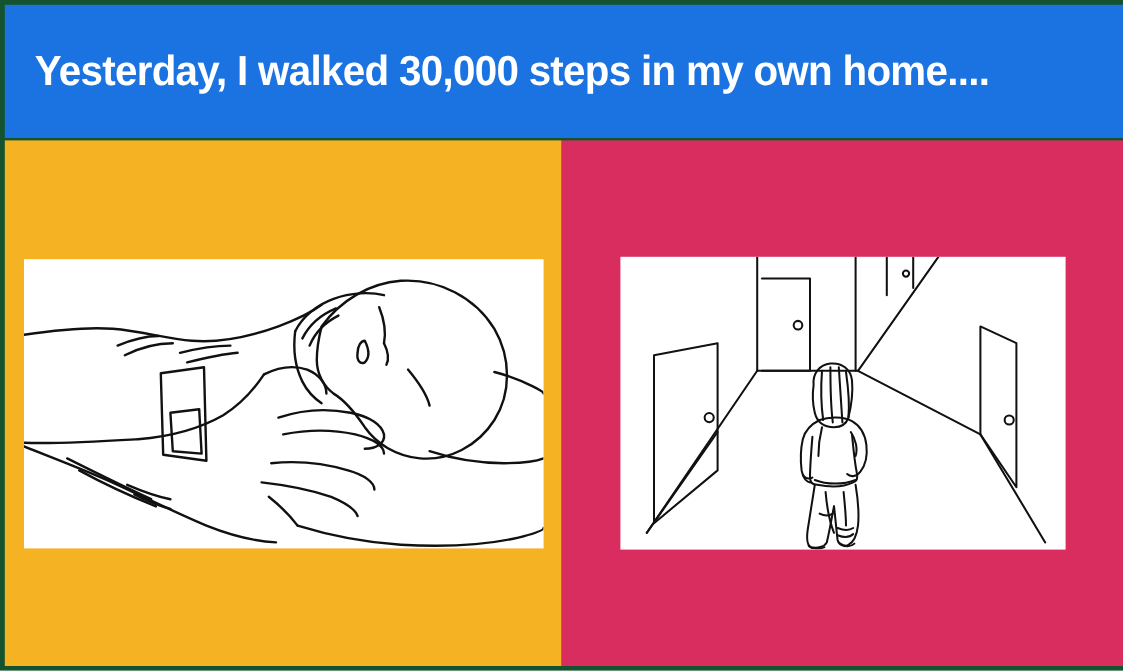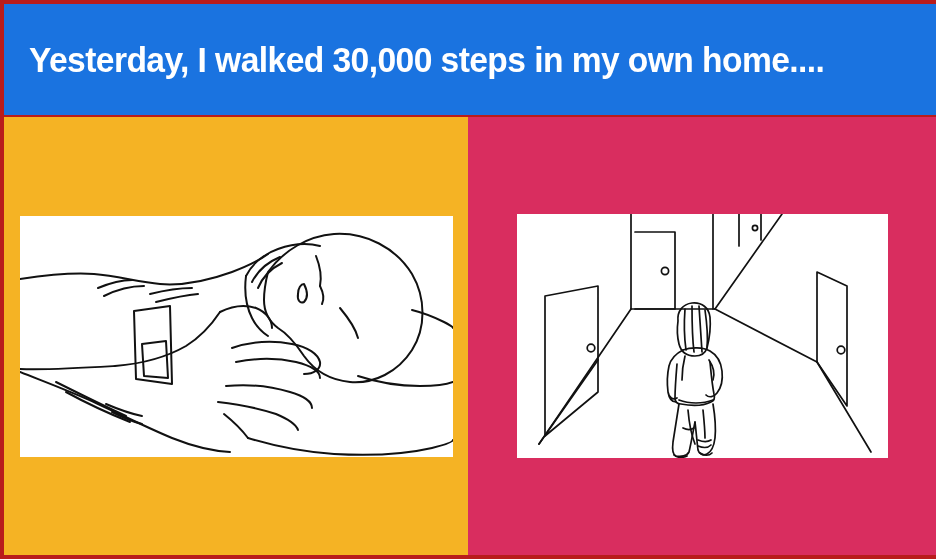--- a/index.html
+++ b/index.html
@@ -5,21 +5,21 @@
   * { margin:0; padding:0; box-sizing:border-box; }
   html, body {
     width:936px; height:559px;
     background:#ffffff;
     font-family:"Liberation Sans", sans-serif;
     overflow:hidden;
   }
   .meme-root {
     position:relative;
     width:936px; height:559px;
-    background:#b91c1c;
+    background:#14532d;
   }
   
   .header-bar {
     position:absolute;
     left:4px; top:4px;
     width:932px; height:111px;
     background:#1a73e0;
     display:flex;
     align-items:center;
     justify-content:flex-start;

